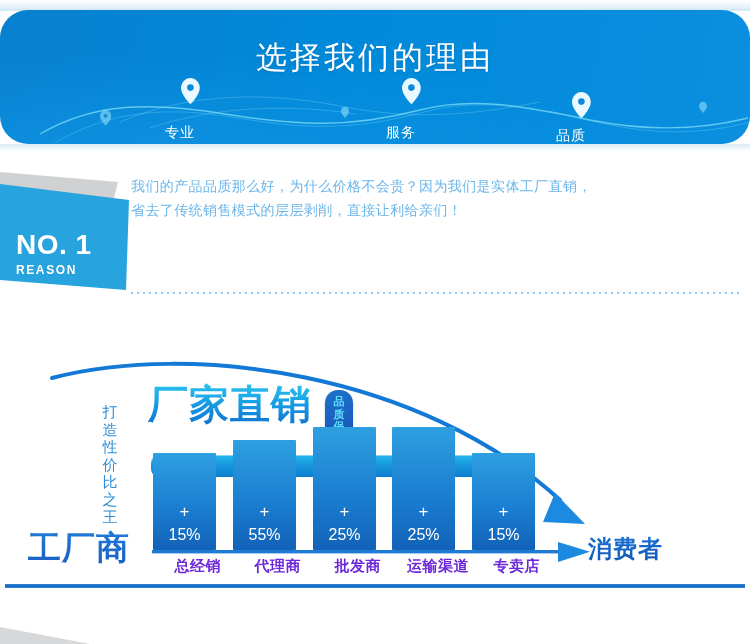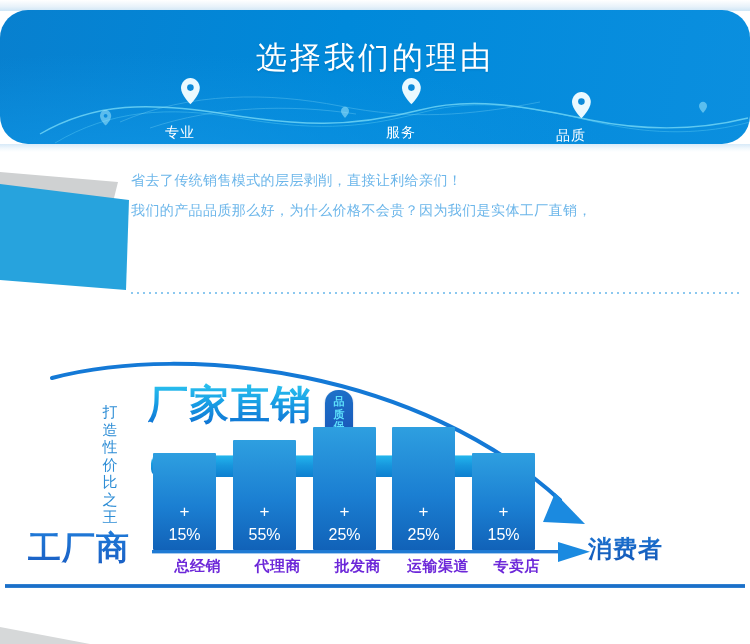--- a/index.html
+++ b/index.html
@@ -177,23 +177,27 @@
       <div class="pin-lbl" style="left:556px; top:117px;text-align:center;">品质</div>
     </div>
     <div class="hdr-botfade"></div>
   </div>
 
   <div class="reason-row">
     <svg class="ribbon-svg" viewBox="0 0 140 132">
       <path d="M0,4 L118,14 L110,46 L0,66 Z" fill="#cfd1d2"></path>
       <path d="M0,16 L129,32 L126,122 L0,112 Z" fill="#27a3dd"></path>
     </svg>
+    <div class="ribbon-txt">
+      <div class="ribbon-no">NO. 1</div>
+      <div class="ribbon-sub">REASON</div>
+    </div>
     <div class="reason-body">
+      <div class="reason-p">我们的产品品质那么好，为什么价格不会贵？因为我们是实体工厂直销，</div>
       <div class="reason-p" style="padding-top:0">省去了传统销售模式的层层剥削，直接让利给亲们！</div>
-      <div class="reason-p">我们的产品品质那么好，为什么价格不会贵？因为我们是实体工厂直销，</div>
     </div>
     <div class="reason-rule"></div>
   </div>
 
   <div class="diagram">
 
     <svg class="diag-svg" viewBox="0 0 750 245">
       <path d="M52,30 C190,-6 420,24 560,152" fill="none" stroke="#1479d6" stroke-width="4" stroke-linecap="round"></path>
       <path d="M555,145 L585,176 L543,174 Z" fill="#1b8ae0"></path>
       <g>

